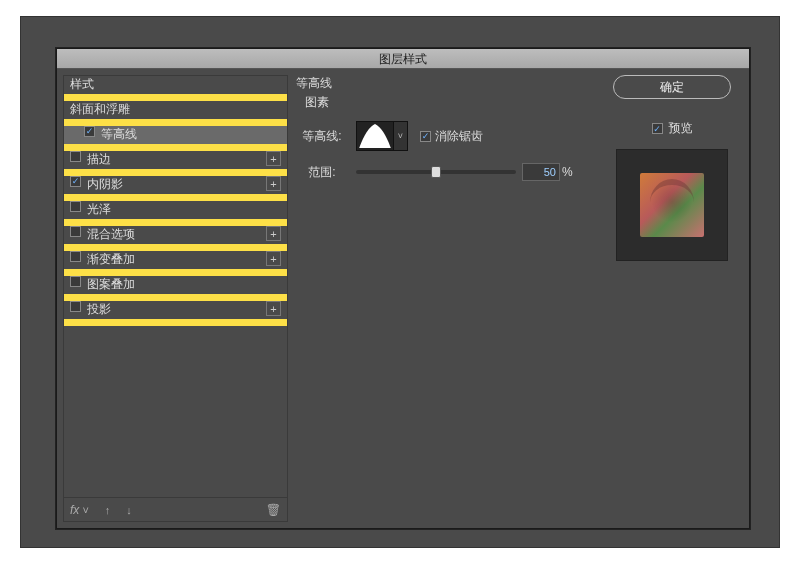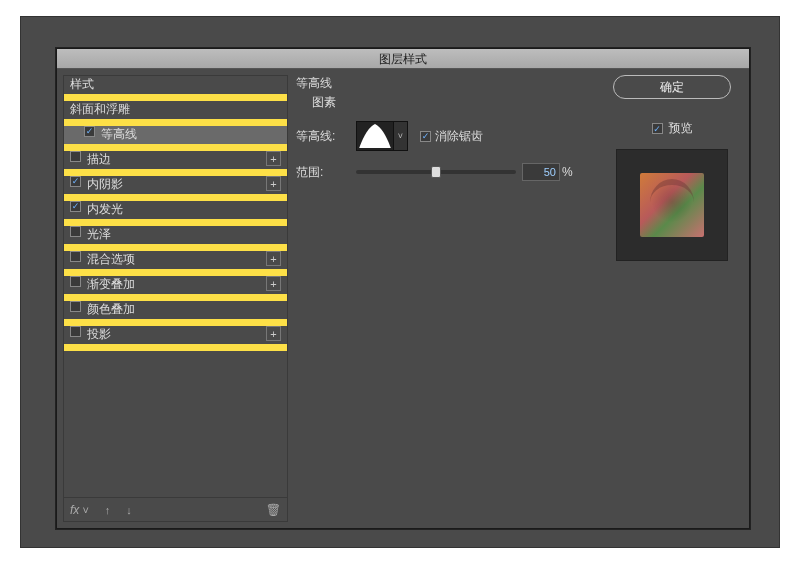--- a/index.html
+++ b/index.html
@@ -14,23 +14,23 @@
   .item.selected { background: #6a6a6a; }
   .item .cb { width: 11px; height: 11px; border: 1px solid #888; margin-right: 6px; background: #3a3a3a; display: inline-flex; align-items: center; justify-content: center; }
   .item .cb.checked::after { content:"✓"; color:#6fb3ff; font-size:9px; line-height:1; }
   .item .indent1 { margin-left: 14px; }
   .item .plus { position: absolute; right: 6px; width: 15px; height: 15px; border: 1px solid #777; display: flex; align-items: center; justify-content: center; font-size: 11px; color: #ccc; background:#4a4a4a; }
   .spacer { flex: 1; }
   .footer { height: 24px; border-top: 1px solid #3a3a3a; display: flex; align-items: center; padding: 0 6px; color: #aaa; font-size: 12px; gap: 16px; }
   .footer .trash { margin-left: auto; }
   .center { flex: 1; padding: 6px 8px; color: #ddd; font-size: 12px; }
   .section-title { margin-bottom: 2px; }
-  .sub-label { margin-left: 16px; margin-bottom: 10px; }
+  .sub-label { margin-left: 9px; margin-bottom: 10px; }
   .row { display: flex; align-items: center; margin-bottom: 12px; }
-  .row .lbl { width: 52px; text-align: left; margin-right: 8px; }
+  .row .lbl { width: 52px; text-align: center; margin-right: 8px; }
   .contour-swatch { width: 38px; height: 30px; background: #222; border: 1px solid #111; position: relative; }
   .contour-shape { position:absolute; inset:2px; }
   .contour-dd { width: 14px; height: 30px; background: #333; border: 1px solid #111; border-left: none; display:flex; align-items:center; justify-content:center; color:#bbb; font-size:9px; }
   .cbx { width: 11px; height: 11px; border: 1px solid #888; background: #3a3a3a; margin: 0 4px 0 12px; display:inline-flex; align-items:center; justify-content:center; }
   .cbx.checked::after { content:"✓"; color:#6fb3ff; font-size:9px; }
   .slider { width: 160px; height: 4px; background: #333; border-radius: 2px; position: relative; margin-right: 6px; }
   .slider-thumb { position: absolute; top: -4px; width: 10px; height: 12px; background: #ddd; border-radius: 2px; border: 1px solid #555; }
   .numbox { width: 38px; height: 18px; background: #3a3a3a; border: 1px solid #666; color: #9ecfff; font-size: 11px; text-align: right; padding: 0 3px; line-height:16px; }
   .pct { margin-left: 2px; }
   .right { width: 138px; padding: 6px 20px 0 4px; display: flex; flex-direction: column; align-items: center; }
@@ -68,40 +68,36 @@
           <span class="cb"></span>
           <span>描边</span>
           <span class="plus">+</span>
         </div>
         <div class="item">
           <span class="cb checked"></span>
           <span>内阴影</span>
           <span class="plus">+</span>
         </div>
         <div class="item">
-          <span class="cb checked"></span>
-          <span>内发光</span>
-        </div>
-        <div class="item">
           <span class="cb"></span>
           <span>光泽</span>
         </div>
         <div class="item">
           <span class="cb"></span>
           <span>混合选项</span>
           <span class="plus">+</span>
         </div>
         <div class="item">
           <span class="cb"></span>
           <span>渐变叠加</span>
           <span class="plus">+</span>
         </div>
         <div class="item">
           <span class="cb"></span>
-          <span>颜色叠加</span>
+          <span>图案叠加</span>
         </div>
         <div class="item">
           <span class="cb"></span>
           <span>投影</span>
           <span class="plus">+</span>
         </div>
 
         <div class="spacer"></div>
         <div class="footer">
           <span><i style="font-style:italic;">fx</i><span class="arrow"> ˅</span></span>

